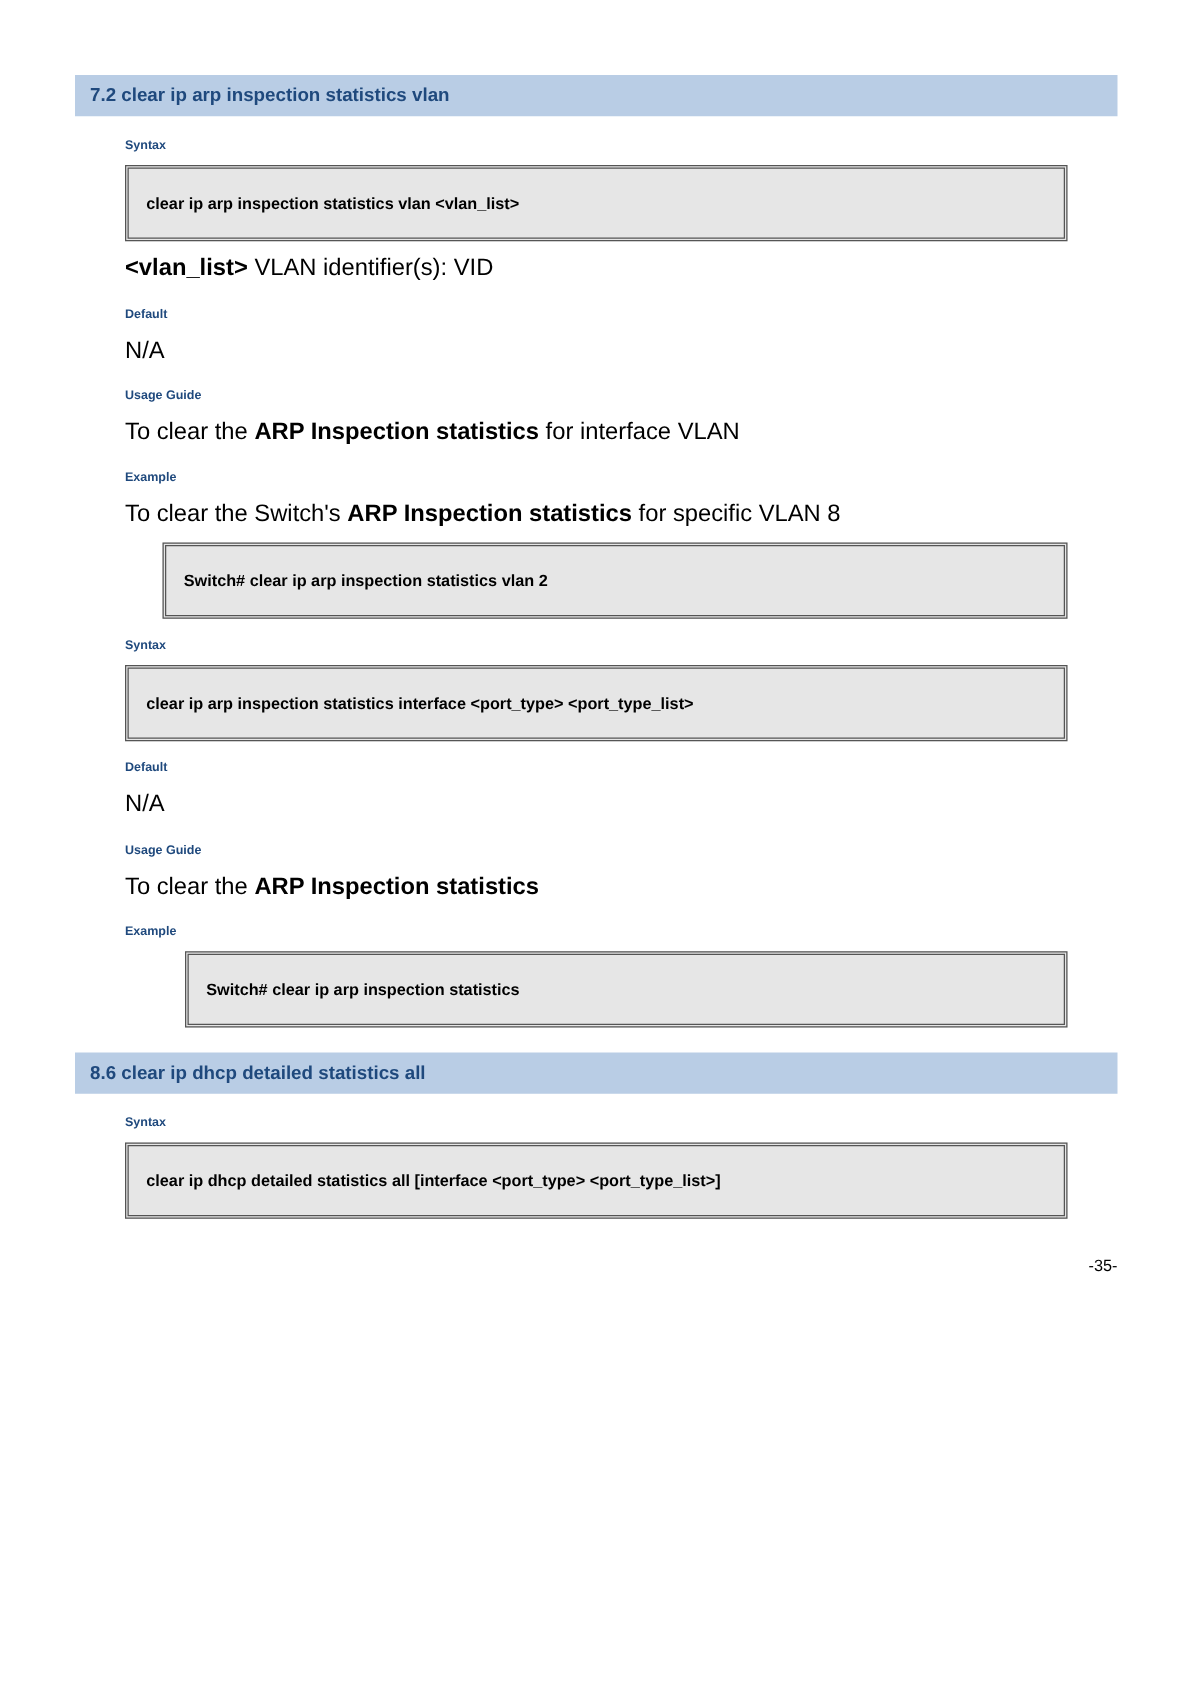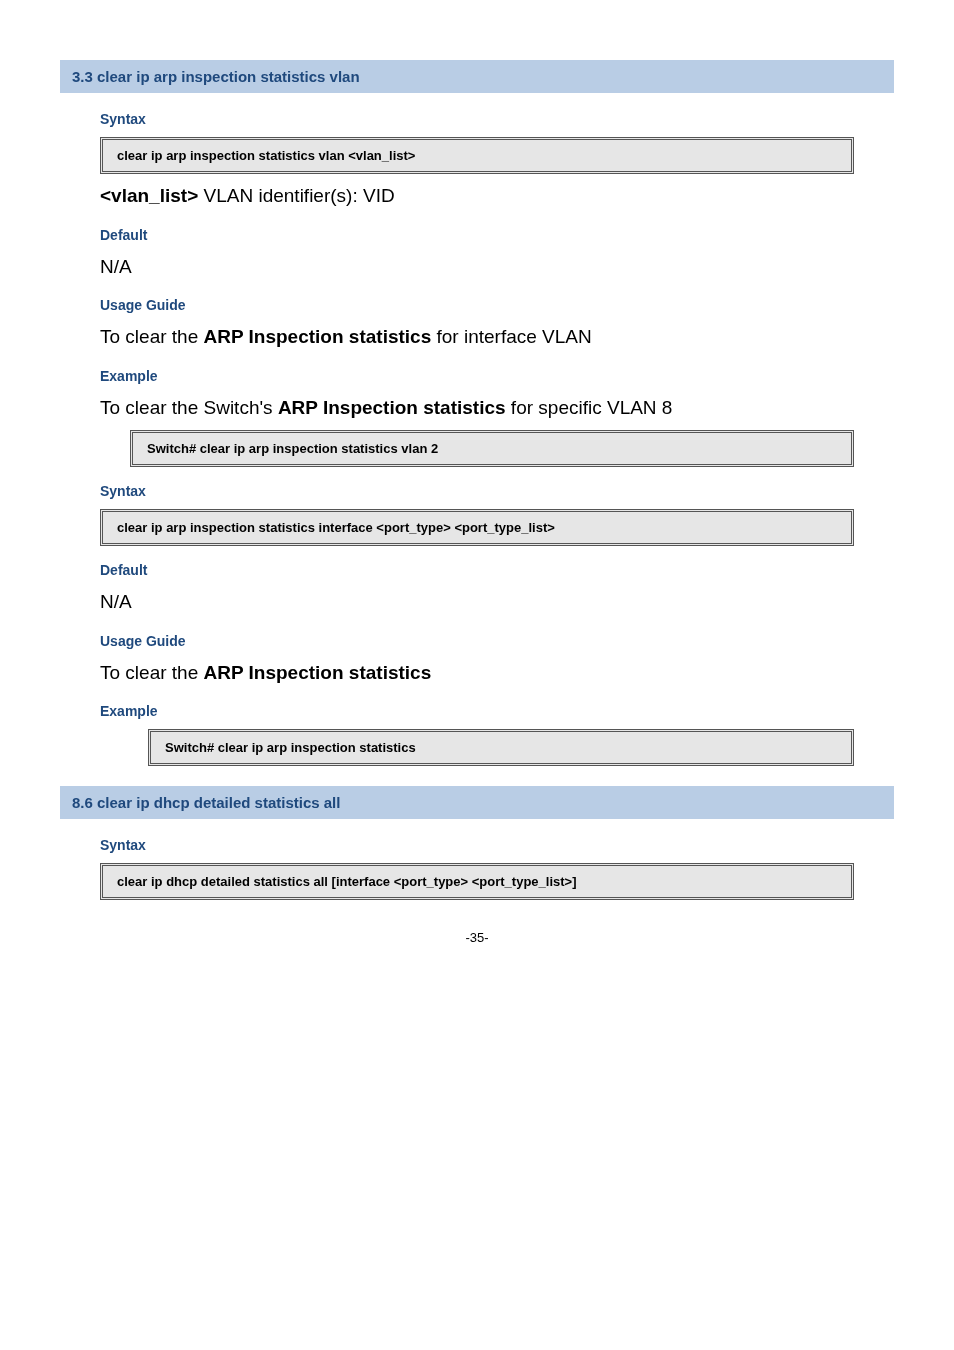--- a/index.html
+++ b/index.html
@@ -19,55 +19,55 @@
     padding: 8px 12px;
     margin-top: 20px;
     margin-bottom: 18px;
     color: #1f497d;
     font-weight: bold;
     font-size: 15px;
   }
   .subsection-label {
     color: #1f497d;
     font-weight: bold;
-    font-size: 14px;
+    font-size: 10px;
     margin-top: 16px;
     margin-bottom: 10px;
     padding-left: 40px;
   }
   .cmd-box {
     margin-left: 40px;
     margin-right: 40px;
     background: #e6e6e6;
     border: 3px double #555;
-    padding: 8px 14px;
+    padding: 20px 14px;
     font-size: 13px;
     font-weight: bold;
     min-height: 34px;
   }
   .para {
     padding-left: 40px;
     font-size: 19px;
     margin-top: 8px;
     margin-bottom: 8px;
     line-height: 1.5;
   }
   .para .bold { font-weight: bold; }
   .footer {
-    text-align: center;
+    text-align: right;
     font-size: 13px;
     margin-top: 30px;
   }
 </style>
 </head>
 <body>
 
 <div class="page">
 
-  <div class="section-header">3.3 clear ip arp inspection statistics vlan</div>
+  <div class="section-header">7.2 clear ip arp inspection statistics vlan</div>
 
   <div class="subsection-label">Syntax</div>
   <div class="cmd-box">clear ip arp inspection statistics vlan &lt;vlan_list&gt;</div>
 
   <div class="para">
     <span class="bold">&lt;vlan_list&gt;</span><span> VLAN identifier(s): VID</span>
   </div>
 
   <div class="subsection-label">Default</div>
   <div class="para">N/A</div>

